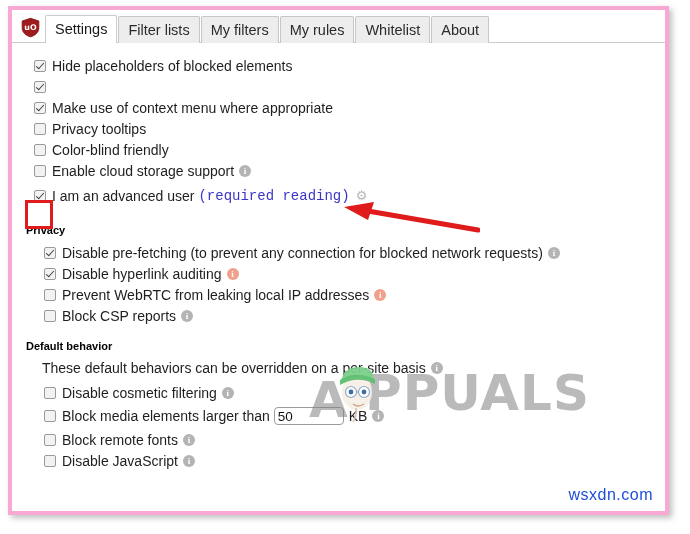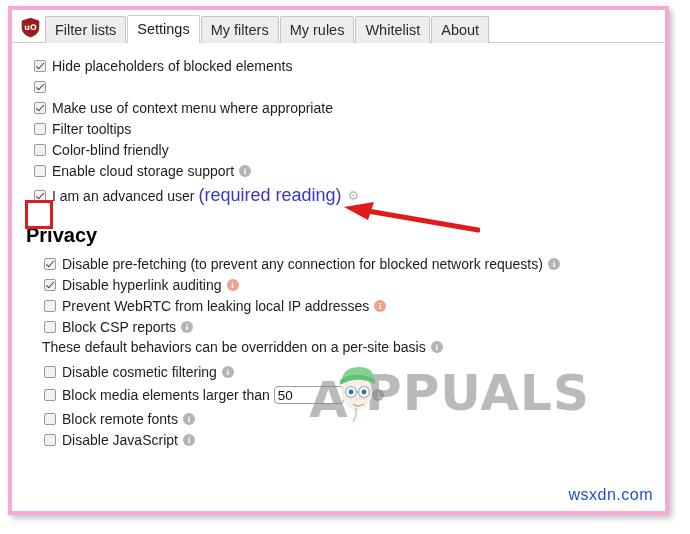--- a/index.html
+++ b/index.html
@@ -111,21 +111,22 @@
 
   .lbl {
     font-size: 14px;
     color: #1e1e1e;
     line-height: 16px;
     cursor: default;
   }
   a.link {
     color: #3a37c8;
     text-decoration: none;
-    font-size: 18px;
+    font-size: 14px;
+    font-family: Liberation Mono, monospace;
   }
 
   
   .info {
     display: inline-block;
     width: 12px;
     height: 12px;
     border-radius: 50%;
     background: #b4b4b4;
     color: #ffffff;
@@ -145,21 +146,21 @@
   .gears {
     display: inline-block;
     margin-left: 6px;
     color: #b9b9b9;
     font-size: 13px;
     line-height: 13px;
     cursor: pointer;
   }
 
   h3.section {
-    font-size: 20px;
+    font-size: 11px;
     font-weight: bold;
     color: #000000;
     margin: 14px 0 6px 14px;
     padding: 0;
   }
   .note {
     font-size: 14px;
     color: #1e1e1e;
     margin-left: 30px;
     margin-bottom: 4px;
@@ -241,22 +242,22 @@
 
 <div id="panel">
 
   <div id="tabstrip">
 
     <svg id="logo" viewBox="0 0 24 24">
       <path d="M12 1.5 L21.5 4.6 L21.5 12.2 C21.5 17.6 17.3 21.2 12 22.6 C6.7 21.2 2.5 17.6 2.5 12.2 L2.5 4.6 Z" fill="#a01c1c" stroke="#7d1212" stroke-width="1"></path>
       <text x="12" y="15" text-anchor="middle" font-size="9" font-weight="bold" fill="#ffffff" font-family="DejaVu Sans, sans-serif">uO</text>
     </svg>
 
+    <div class="tab active">Settings</div>
     <div class="tab">Filter lists</div>
-    <div class="tab active">Settings</div>
     <div class="tab">My filters</div>
     <div class="tab">My rules</div>
     <div class="tab">Whitelist</div>
     <div class="tab">About</div>
   </div>
 
   <div id="content">
 
     <div class="optrow">
       <span class="cb checked"></span>
@@ -267,21 +268,21 @@
       <span class="cb checked"></span>
     </div>
 
     <div class="optrow">
       <span class="cb checked"></span>
       <span class="lbl">Make use of context menu where appropriate</span>
     </div>
 
     <div class="optrow">
       <span class="cb"></span>
-      <span class="lbl">Filter tooltips</span>
+      <span class="lbl">Privacy tooltips</span>
     </div>
 
     <div class="optrow">
       <span class="cb"></span>
       <span class="lbl">Color-blind friendly</span>
     </div>
 
     <div class="optrow">
       <span class="cb"></span>
       <span class="lbl">Enable cloud storage support</span>
@@ -314,20 +315,21 @@
       <span class="lbl">Prevent WebRTC from leaking local IP addresses</span>
       <span class="info warn">i</span>
     </div>
 
     <div class="optrow indented">
       <span class="cb"></span>
       <span class="lbl">Block CSP reports</span>
       <span class="info">i</span>
     </div>
 
+    <h3 class="section">Default behavior</h3>
 
     <div class="note">
       <span>These default behaviors can be overridden on a per-site basis</span>
       <span class="info">i</span>
     </div>
 
     <div class="optrow indented">
       <span class="cb"></span>
       <span class="lbl">Disable cosmetic filtering</span>
       <span class="info">i</span>

